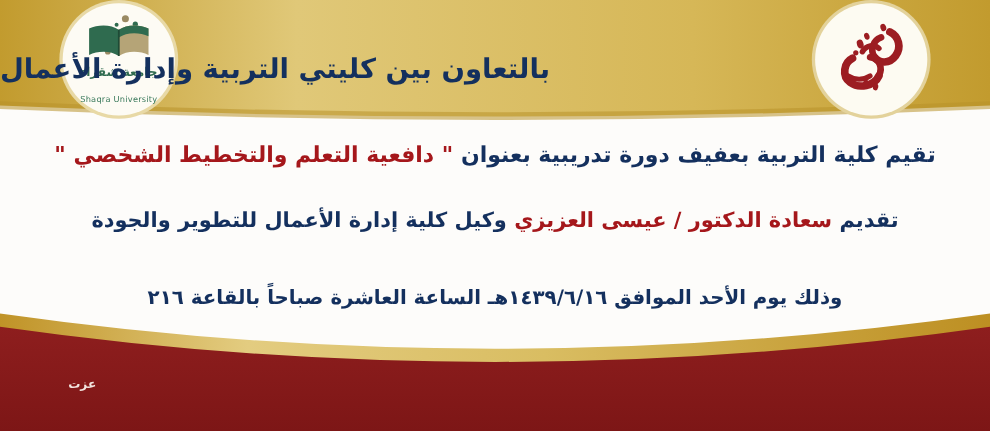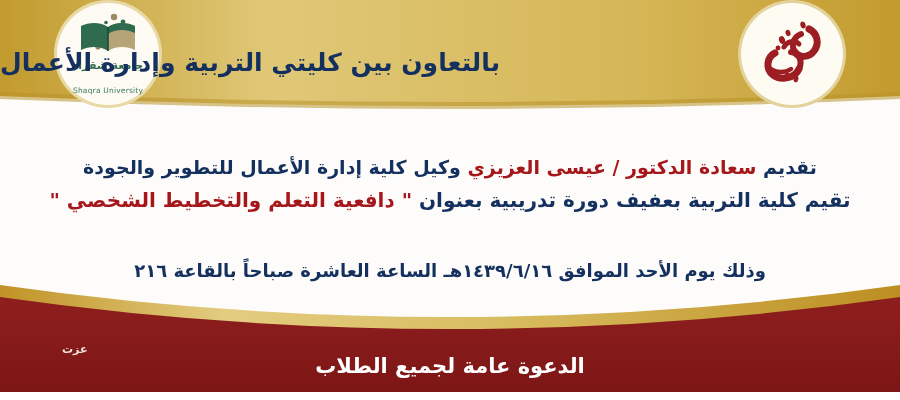--- a/index.html
+++ b/index.html
@@ -230,31 +230,31 @@
           <circle cx="27" cy="35" r="2.4"></circle>
         </g>
       </svg>
     </div>
   </div>
 
   <div class="headline">بالتعاون بين كليتي التربية وإدارة الأعمال</div>
 
   <div class="content">
 
-    <div class="line line-2">
-      <span>تقديم</span>
-      <span class="hl-red">سعادة الدكتور / عيسى العزيزي</span>
-      <span>وكيل كلية إدارة الأعمال للتطوير والجودة</span>
-    </div>
-
     <div class="line line-1">
       <span>تقيم كلية التربية بعفيف دورة تدريبية بعنوان</span>
       <span class="quote">"</span>
       <span class="hl-red">دافعية التعلم والتخطيط الشخصي</span>
       <span class="quote">"</span>
+    </div>
+
+    <div class="line line-2">
+      <span>تقديم</span>
+      <span class="hl-red">سعادة الدكتور / عيسى العزيزي</span>
+      <span>وكيل كلية إدارة الأعمال للتطوير والجودة</span>
     </div>
 
     <div class="line line-3">وذلك يوم الأحد الموافق ١٤٣٩/٦/١٦هـ الساعة العاشرة صباحاً بالقاعة ٢١٦</div>
 
   </div>
 
   <div class="bottom-band">
     <svg width="900" height="115" viewBox="0 0 900 115" xmlns="http://www.w3.org/2000/svg">
       <defs>
         <linearGradient id="goldArc" x1="0" y1="0" x2="1" y2="0">
@@ -266,16 +266,15 @@
         <linearGradient id="redGrad" x1="0" y1="0" x2="0" y2="1">
           <stop offset="0%" stop-color="#8e1e1e"></stop>
           <stop offset="100%" stop-color="#7d1616"></stop>
         </linearGradient>
       </defs>
       <path d="M0,8 Q450,72 900,8 L900,115 L0,115 Z" fill="url(#goldArc)"></path>
       <path d="M0,20 Q450,84 900,20 L900,115 L0,115 Z" fill="url(#redGrad)"></path>
     </svg>
   </div>
 
-  <div class="footer-text">الدعوة عامة لجميع الطلاب</div>
   <div class="signature">عزت</div>
 
 </div>
 
 </body></html>

